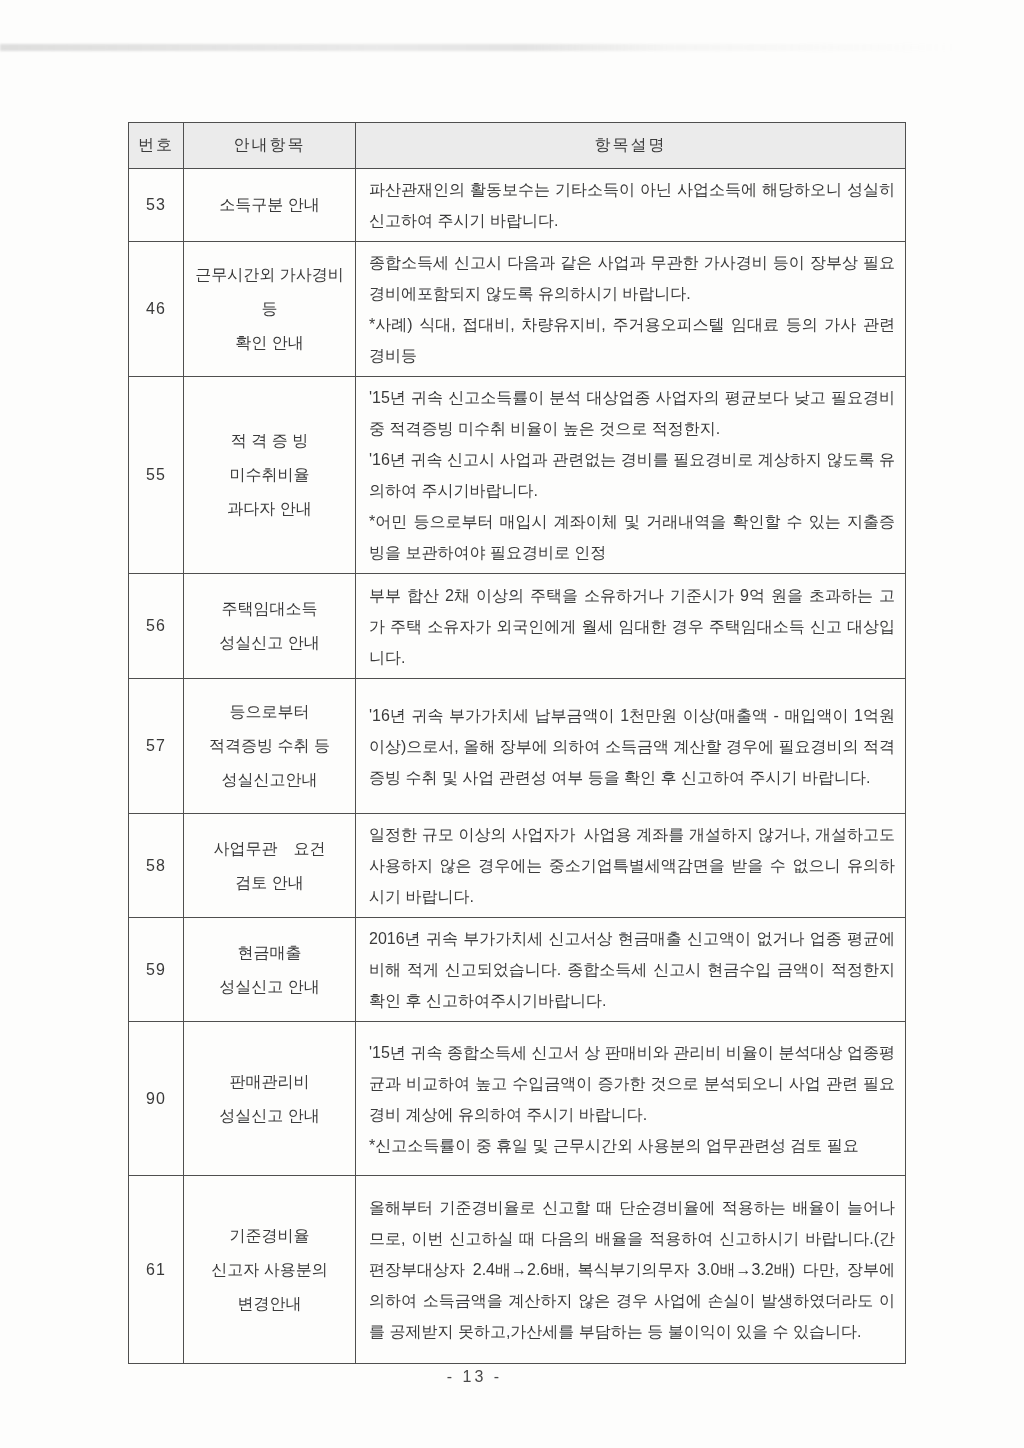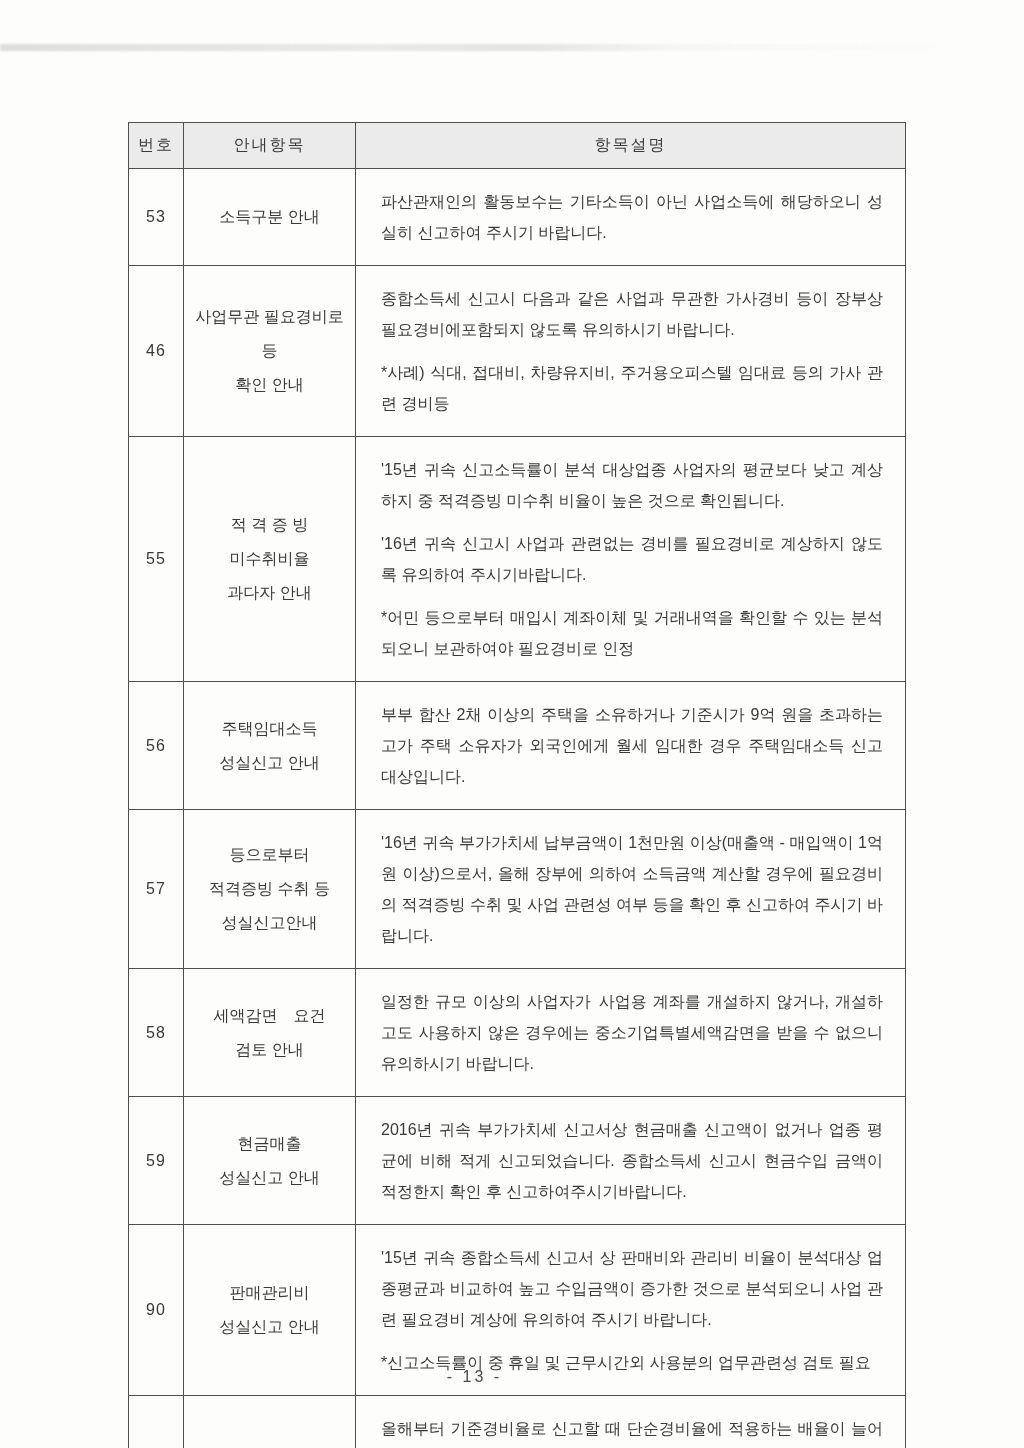--- a/index.html
+++ b/index.html
@@ -51,21 +51,21 @@
   td.item{
     text-align:center;
     line-height:34px;
     padding:16px 4px;
   }
   td.desc{
     padding:5px 10px 5px 13px;
     line-height:31px;
     text-align:justify;
   }
-  td.desc p{margin:12px;}
+  td.desc p{margin:0;}
   tr.rh53{height:70px;}
   tr.rh54{height:135px;}
   tr.rh55{height:185px;}
   tr.rh56{height:105px;}
   tr.rh57{height:128px;}
   tr.rh58{height:98px;}
   tr.rh59{height:100px;}
   tr.rh60{height:154px;}
   tr.rh61{height:188px;}
   .page-number{
@@ -98,39 +98,39 @@
       <td class="item">
         <div>소득구분 안내</div>
       </td>
       <td class="desc">
         <p>파산관재인의 활동보수는 기타소득이 아닌 사업소득에 해당하오니 성실히 신고하여 주시기 바랍니다.</p>
       </td>
     </tr>
     <tr class="rh54">
       <td class="no">46</td>
       <td class="item">
-        <div>사업무관 필요경비로 등</div>
+        <div>근무시간외 가사경비 등</div>
         <div>확인 안내</div>
       </td>
       <td class="desc">
         <p>종합소득세 신고시 다음과 같은 사업과 무관한 가사경비 등이 장부상 필요경비에포함되지 않도록 유의하시기 바랍니다.</p>
         <p>*사례) 식대, 접대비, 차량유지비, 주거용오피스텔 임대료 등의 가사 관련 경비등</p>
       </td>
     </tr>
     <tr class="rh55">
       <td class="no">55</td>
       <td class="item">
         <div>적 격 증 빙</div>
         <div>미수취비율</div>
         <div>과다자 안내</div>
       </td>
       <td class="desc">
-        <p>'15년 귀속 신고소득률이 분석 대상업종 사업자의 평균보다 낮고 계상하지 중 적격증빙 미수취 비율이 높은 것으로 확인됩니다.</p>
+        <p>'15년 귀속 신고소득률이 분석 대상업종 사업자의 평균보다 낮고 필요경비 중 적격증빙 미수취 비율이 높은 것으로 적정한지.</p>
         <p>'16년 귀속 신고시 사업과 관련없는 경비를 필요경비로 계상하지 않도록 유의하여 주시기바랍니다.</p>
-        <p>*어민 등으로부터 매입시 계좌이체 및 거래내역을 확인할 수 있는 분석되오니 보관하여야 필요경비로 인정</p>
+        <p>*어민 등으로부터 매입시 계좌이체 및 거래내역을 확인할 수 있는 지출증빙을 보관하여야 필요경비로 인정</p>
       </td>
     </tr>
     <tr class="rh56">
       <td class="no">56</td>
       <td class="item">
         <div>주택임대소득</div>
         <div>성실신고 안내</div>
       </td>
       <td class="desc">
         <p>부부 합산 2채 이상의 주택을 소유하거나 기준시가 9억 원을 초과하는 고가 주택 소유자가 외국인에게 월세 임대한 경우 주택임대소득 신고 대상입니다.</p>
@@ -143,21 +143,21 @@
         <div>적격증빙 수취 등</div>
         <div>성실신고안내</div>
       </td>
       <td class="desc">
         <p>'16년 귀속 부가가치세 납부금액이 1천만원 이상(매출액 - 매입액이 1억원 이상)으로서, 올해 장부에 의하여 소득금액 계산할 경우에 필요경비의 적격증빙 수취 및 사업 관련성 여부 등을 확인 후 신고하여 주시기 바랍니다.</p>
       </td>
     </tr>
     <tr class="rh58">
       <td class="no">58</td>
       <td class="item">
-        <div>세액감면 요건</div>
+        <div>사업무관 요건</div>
         <div>검토 안내</div>
       </td>
       <td class="desc">
         <p>일정한 규모 이상의 사업자가 사업용 계좌를 개설하지 않거나, 개설하고도 사용하지 않은 경우에는 중소기업특별세액감면을 받을 수 없으니 유의하시기 바랍니다.</p>
       </td>
     </tr>
     <tr class="rh59">
       <td class="no">59</td>
       <td class="item">
         <div>현금매출</div>

